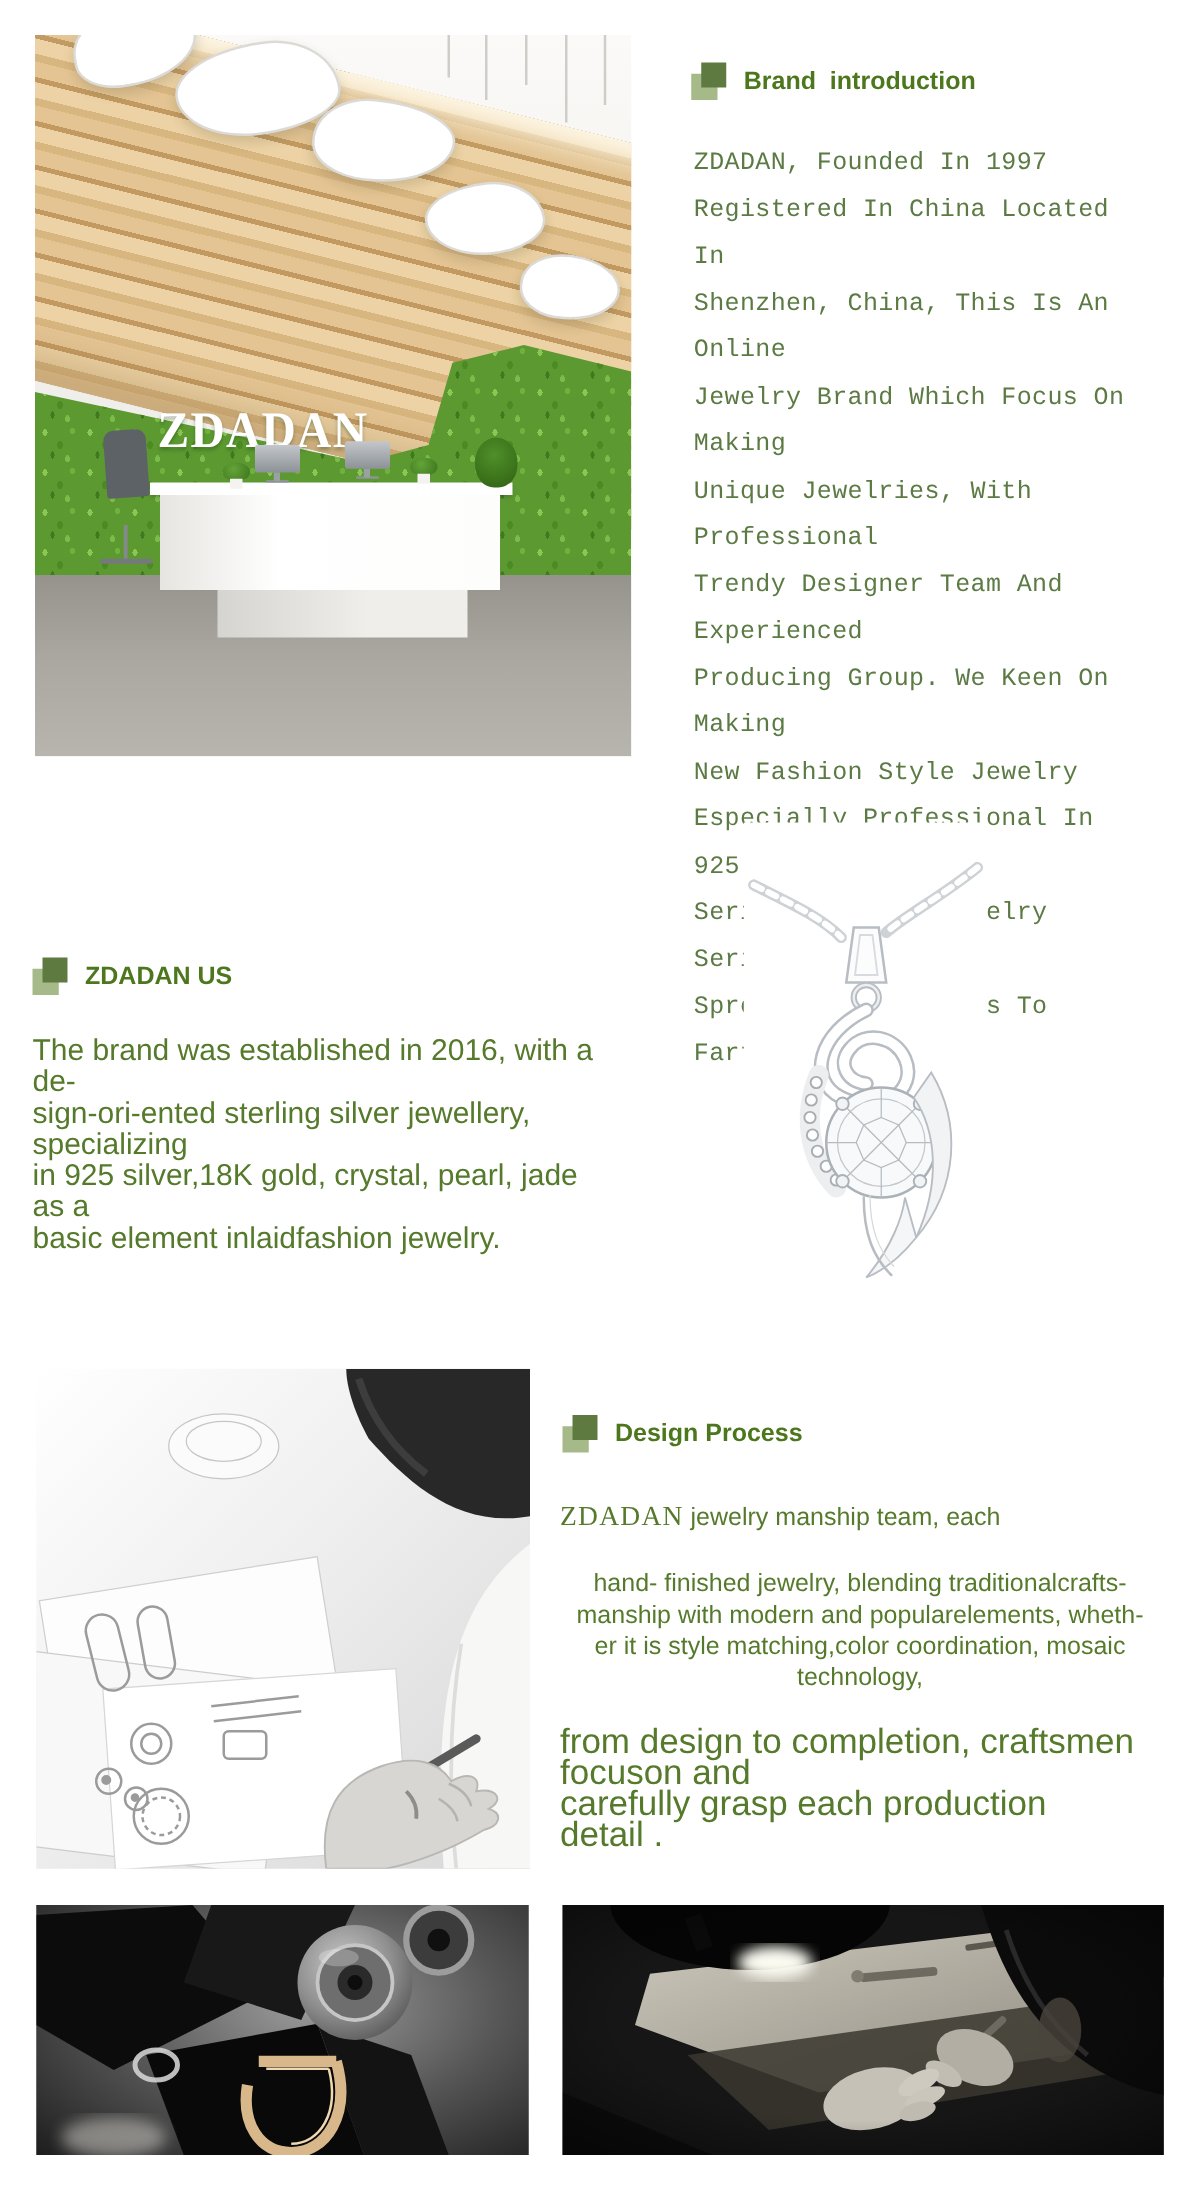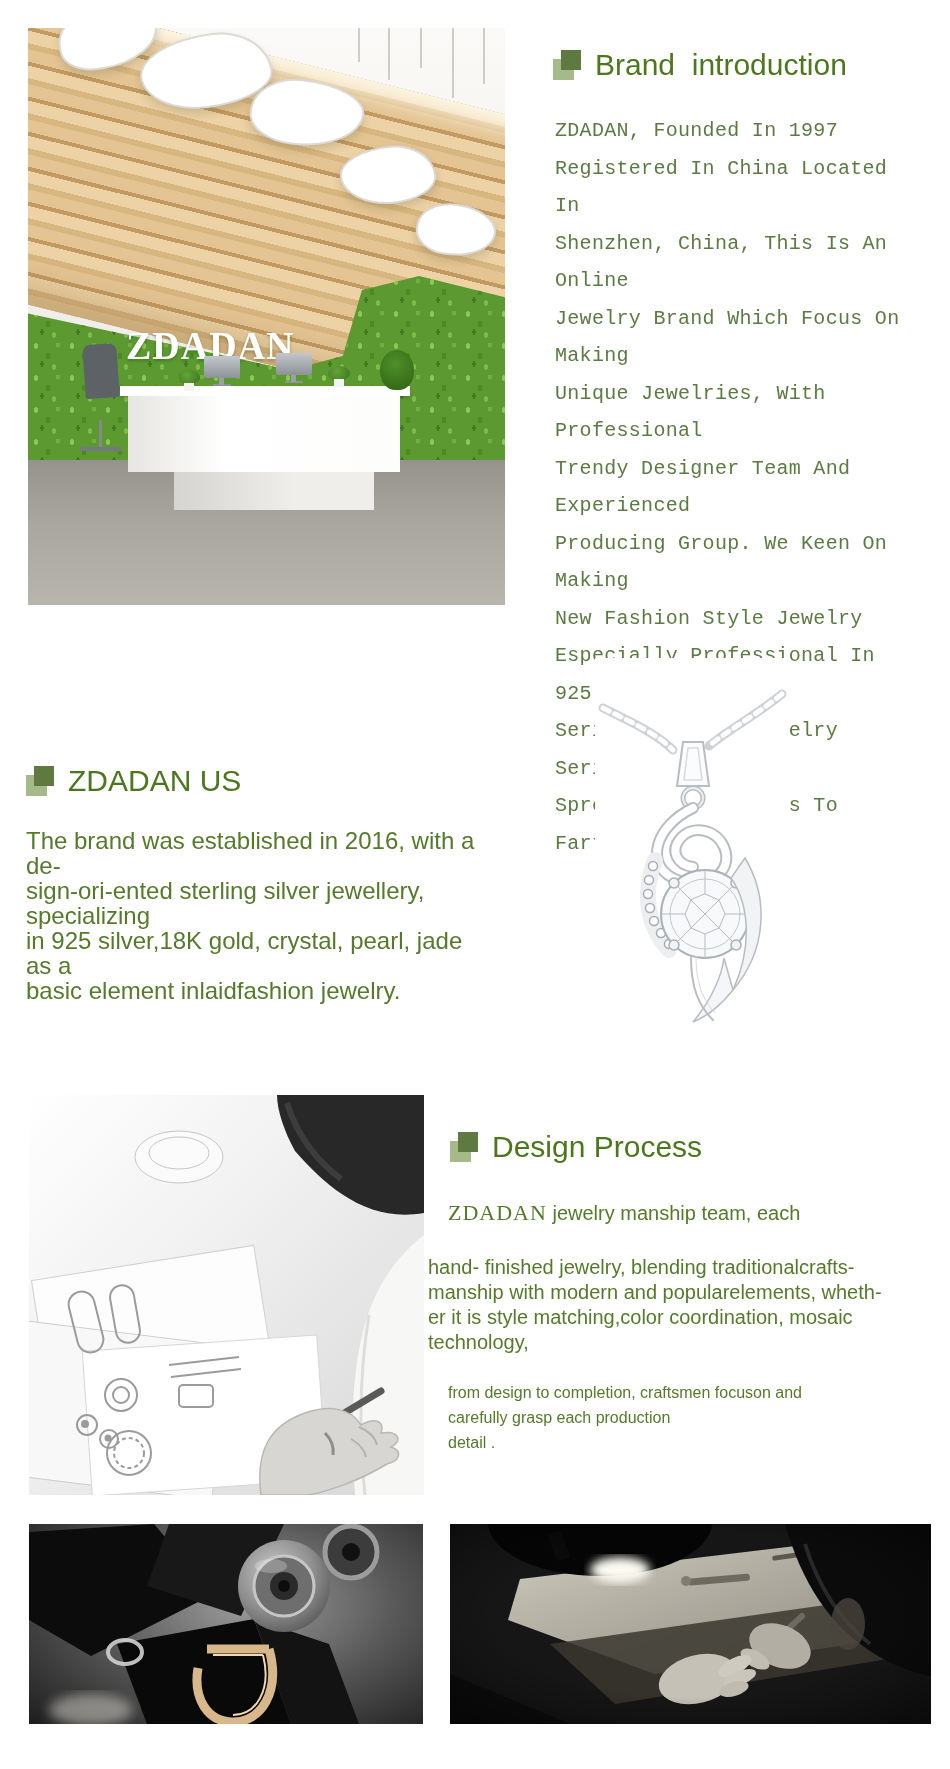--- a/index.html
+++ b/index.html
@@ -5,33 +5,33 @@
   html,body{margin:0;padding:0;background:#ffffff;}
   #page{position:relative;width:950px;height:1769px;background:#ffffff;overflow:hidden;
         font-family:"Liberation Sans",sans-serif;}
   .abs{position:absolute;}
 
   
   .sec-head{position:absolute;display:flex;align-items:flex-start;}
   .sq-icon{position:relative;width:30px;height:30px;flex:0 0 30px;}
   .sq-light{position:absolute;left:0;top:9px;width:21px;height:21px;background:#9cb27c;opacity:.9;}
   .sq-dark{position:absolute;left:8px;top:0;width:20px;height:20px;background:#5e7a40;}
-  .sec-title{font-size:30px;font-weight:normal;color:#4c771d;line-height:30px;white-space:pre;margin-left:12px;text-align:center;}
+  .sec-title{font-size:20px;font-weight:bold;color:#4c771d;line-height:30px;white-space:pre;margin-left:12px;text-align:center;}
 
   
   .prelines{white-space:pre-line;}
   .brand-lines{position:absolute;left:555px;top:112px;width:360px;
       font-family:Liberation Mono, monospace;font-size:20px;letter-spacing:.3px;
       line-height:37.5px;color:#5c7b44;}
   .about-par{position:absolute;left:26px;top:828px;width:462px;
       font-size:24px;line-height:25px;color:#567a2b;}
   .design-intro{position:absolute;left:448px;top:1200px;width:480px;font-size:20px;color:#567a2b;}
   .design-intro .brand-serif{font-family:"Liberation Serif","DejaVu Serif",serif;font-size:22px;letter-spacing:1px;}
-  .design-par1{position:absolute;left:428px;top:1255px;width:480px;font-size:20px;line-height:25px;color:#567a2b;}
-  .design-par2{position:absolute;left:448px;top:1380px;width:480px;font-size:16px;line-height:25px;color:#567a2b;}
+  .design-par1{position:absolute;left:448px;top:1255px;width:480px;font-size:20px;line-height:25px;color:#567a2b;text-align:center;}
+  .design-par2{position:absolute;left:448px;top:1380px;width:480px;font-size:28px;line-height:25px;color:#567a2b;}
 
   
   .photo{overflow:hidden;}
   #office{left:28px;top:28px;width:477px;height:577px;background:linear-gradient(180deg,#fbfaf8 0%,#f2f0ec 40%,#e8e6e2 100%);}
   #office .wood{position:absolute;left:-30px;top:-40px;width:620px;height:300px;
       transform:rotate(14deg);transform-origin:0 0;
       background:repeating-linear-gradient(180deg,#ecd2a4 0 12px,#d8b67f 12px 18px,#e3c492 18px 30px,#c29a61 30px 34px);
       box-shadow:inset 0 14px 18px rgba(255,250,235,.9), inset 0 -20px 30px rgba(120,85,40,.25);}
   #office .cable{position:absolute;width:2px;background:#cfcdc8;top:0;}
   #office .lamp{position:absolute;background:#ffffff;border:2px solid #dcdad6;

